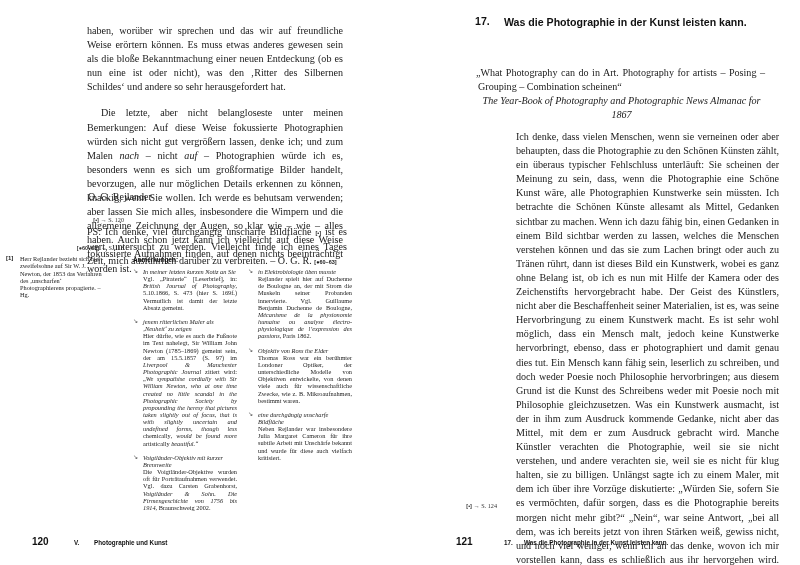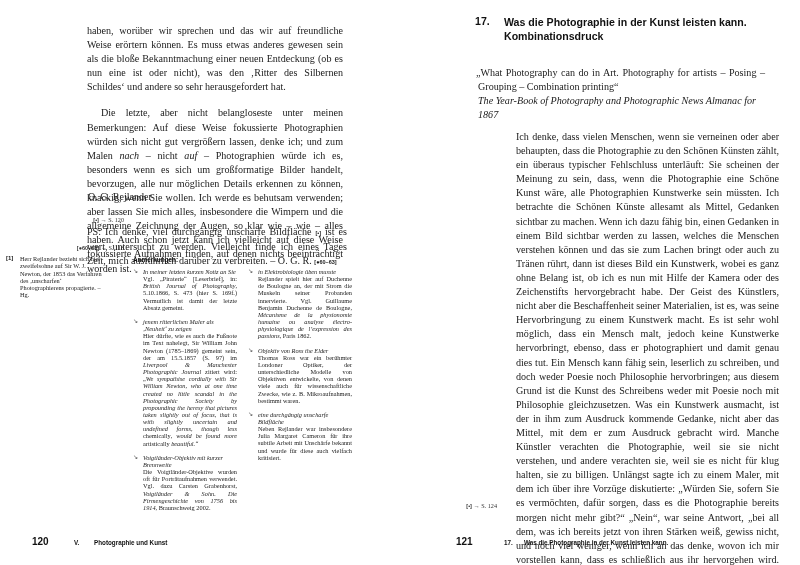--- a/index.html
+++ b/index.html
@@ -77,21 +77,21 @@
   }
   .chapter-title {
     position: absolute; left: 104px; top: 15px; width: 260px;
     font-family: "Liberation Sans", sans-serif; font-weight: bold; font-size: 10.6px; line-height: 14.3px; color: #111;
   }
   .source-block {
     position: absolute; left: 75px; top: 66px; width: 290px;
     font-family: "Liberation Serif", serif; font-size: 10.1px; line-height: 14.1px; color: #1a1a1a;
   }
   .source-title { text-align: justify; text-indent: -2px; padding-left: 3px; }
-  .source-pub, .source-place { padding-left: 3px; }
+  .source-pub, .source-place { padding-left: 3px; text-align: center; }
   .right-main { position: absolute; left: 104px; top: 118px; width: 287px; }
 </style>
 </head>
 <body>
 
 <div class="page page-left">
 
   <div class="left-main body-text">
     <p>haben, worüber wir sprechen und das wir auf freundliche Weise erörtern können. Es muss etwas anderes gewesen sein als die bloße Bekanntmachung einer neuen Entdeckung (ob es nun eine ist oder nicht), was den ‚Ritter des Silbernen Schildes‘ und andere so sehr herausgefordert hat.</p>
     <p class="indent"><span>Die letzte, aber nicht belangloseste unter meinen Bemerkungen: Auf diese Weise fokussierte Photographien würden sich nicht gut vergrößern lassen, denke ich; und zum Malen </span><em>nach</em><span> – nicht </span><em>auf</em><span> – Photographien würde ich es, besonders wenn es sich um großformatige Bilder handelt, bevorzugen, alle nur möglichen Details erkennen zu können, knackig, wenn Sie wollen. Ich werde es behutsam verwenden; aber lassen Sie mich alles, insbesondere die Wimpern und die allgemeine Zeichnung der Augen, so klar wie – wie – alles haben. Auch schon jetzt kann ich vielleicht auf diese Weise fokussierte Aufnahmen finden, auf denen nichts beeinträchtigt worden ist.</span></p>
@@ -158,25 +158,24 @@
   <div class="running-head" style="left:74px;">
     <span class="rh-num">V.</span><span>Photographie und Kunst</span>
   </div>
 </div>
 
 <div class="page page-right">
 
   <div class="chapter-num">17.</div>
   <div class="chapter-title">
     <div>Was die Photographie in der Kunst leisten kann.</div>
-    <div>Kombinationsdruck</div>
   </div>
 
   <div class="source-block">
-    <div class="source-title">„What Photography can do in Art. Photography for artists – Posing – Grouping – Combination printing“</div>
+    <div class="source-title">„What Photography can do in Art. Photography for artists – Posing – Grouping – Combination scheinen“</div>
     <div class="source-pub it">The Year-Book of Photography and Photographic News Almanac for 1867</div>
   </div>
 
   <div class="right-main body-text">
     <p>Ich denke, dass vielen Menschen, wenn sie verneinen oder aber behaupten, dass die Photographie zu den Schönen Künsten zählt, ein überaus typischer Fehlschluss unterläuft: Sie scheinen der Meinung zu sein, dass, wenn die Photographie eine Schöne Kunst wäre, alle Photographien Kunstwerke sein müssten. Ich betrachte die Schönen Künste allesamt als Mittel, Gedanken sichtbar zu machen. Wenn ich dazu fähig bin, einen Gedanken in einem Bild sichtbar werden zu lassen, welches die Menschen verstehen können und das sie zum Lachen bringt oder auch zu Tränen rührt, dann ist dieses Bild ein Kunstwerk, wobei es ganz ohne Belang ist, ob ich es nun mit Hilfe der Kamera oder des Zeichenstifts hervorgebracht habe. Der Geist des Künstlers, nicht aber die Beschaffenheit seiner Materialien, ist es, was seine Hervorbringung zu einem Kunstwerk macht. Es ist sehr wohl möglich, dass ein Mensch malt, jedoch keine Kunstwerke hervorbringt, ebenso, dass er photographiert und damit genau dies tut. Ein Mensch kann fähig sein, leserlich zu schreiben, und doch weder Poesie noch Philosophie hervorbringen; aus diesem Grund ist die Kunst des Schreibens weder mit Poesie noch mit Philosophie gleichzusetzen. Was ein Kunstwerk ausmacht, ist der in ihm zum Ausdruck kommende Gedanke, nicht aber das Mittel, mit dem er zum Ausdruck gebracht wird. Manche Künstler verachten die Photographie, weil sie sie nicht verstehen, und andere verachten sie, weil sie es nicht für klug halten, sie zu billigen. Unlängst sagte ich zu einem Maler, mit dem ich über ihre Vorzüge diskutierte: „Würden Sie, sofern Sie es vermöchten, dafür sorgen, dass es die Photographie bereits morgen nicht mehr gibt?“ „Nein“, war seine Antwort, „bei all dem, was ich bereits jetzt von ihren Stärken weiß, gewiss nicht, und noch viel weniger, wenn ich an das denke, wovon ich mir vorstellen kann, dass es schließlich aus ihr hervorgehen wird. Ich ziehe täglich Nutzen aus ihr; aber es wäre nicht klug, alle Welt dies wissen zu lassen. Viele sind gegenwärtig noch nicht reif dafür, und viele werden es niemals sein.“</p>
 
   </div>
 
   <div class="margin-ref" style="right:303px; top:502px;">
     <span class="marker">[•]</span>

